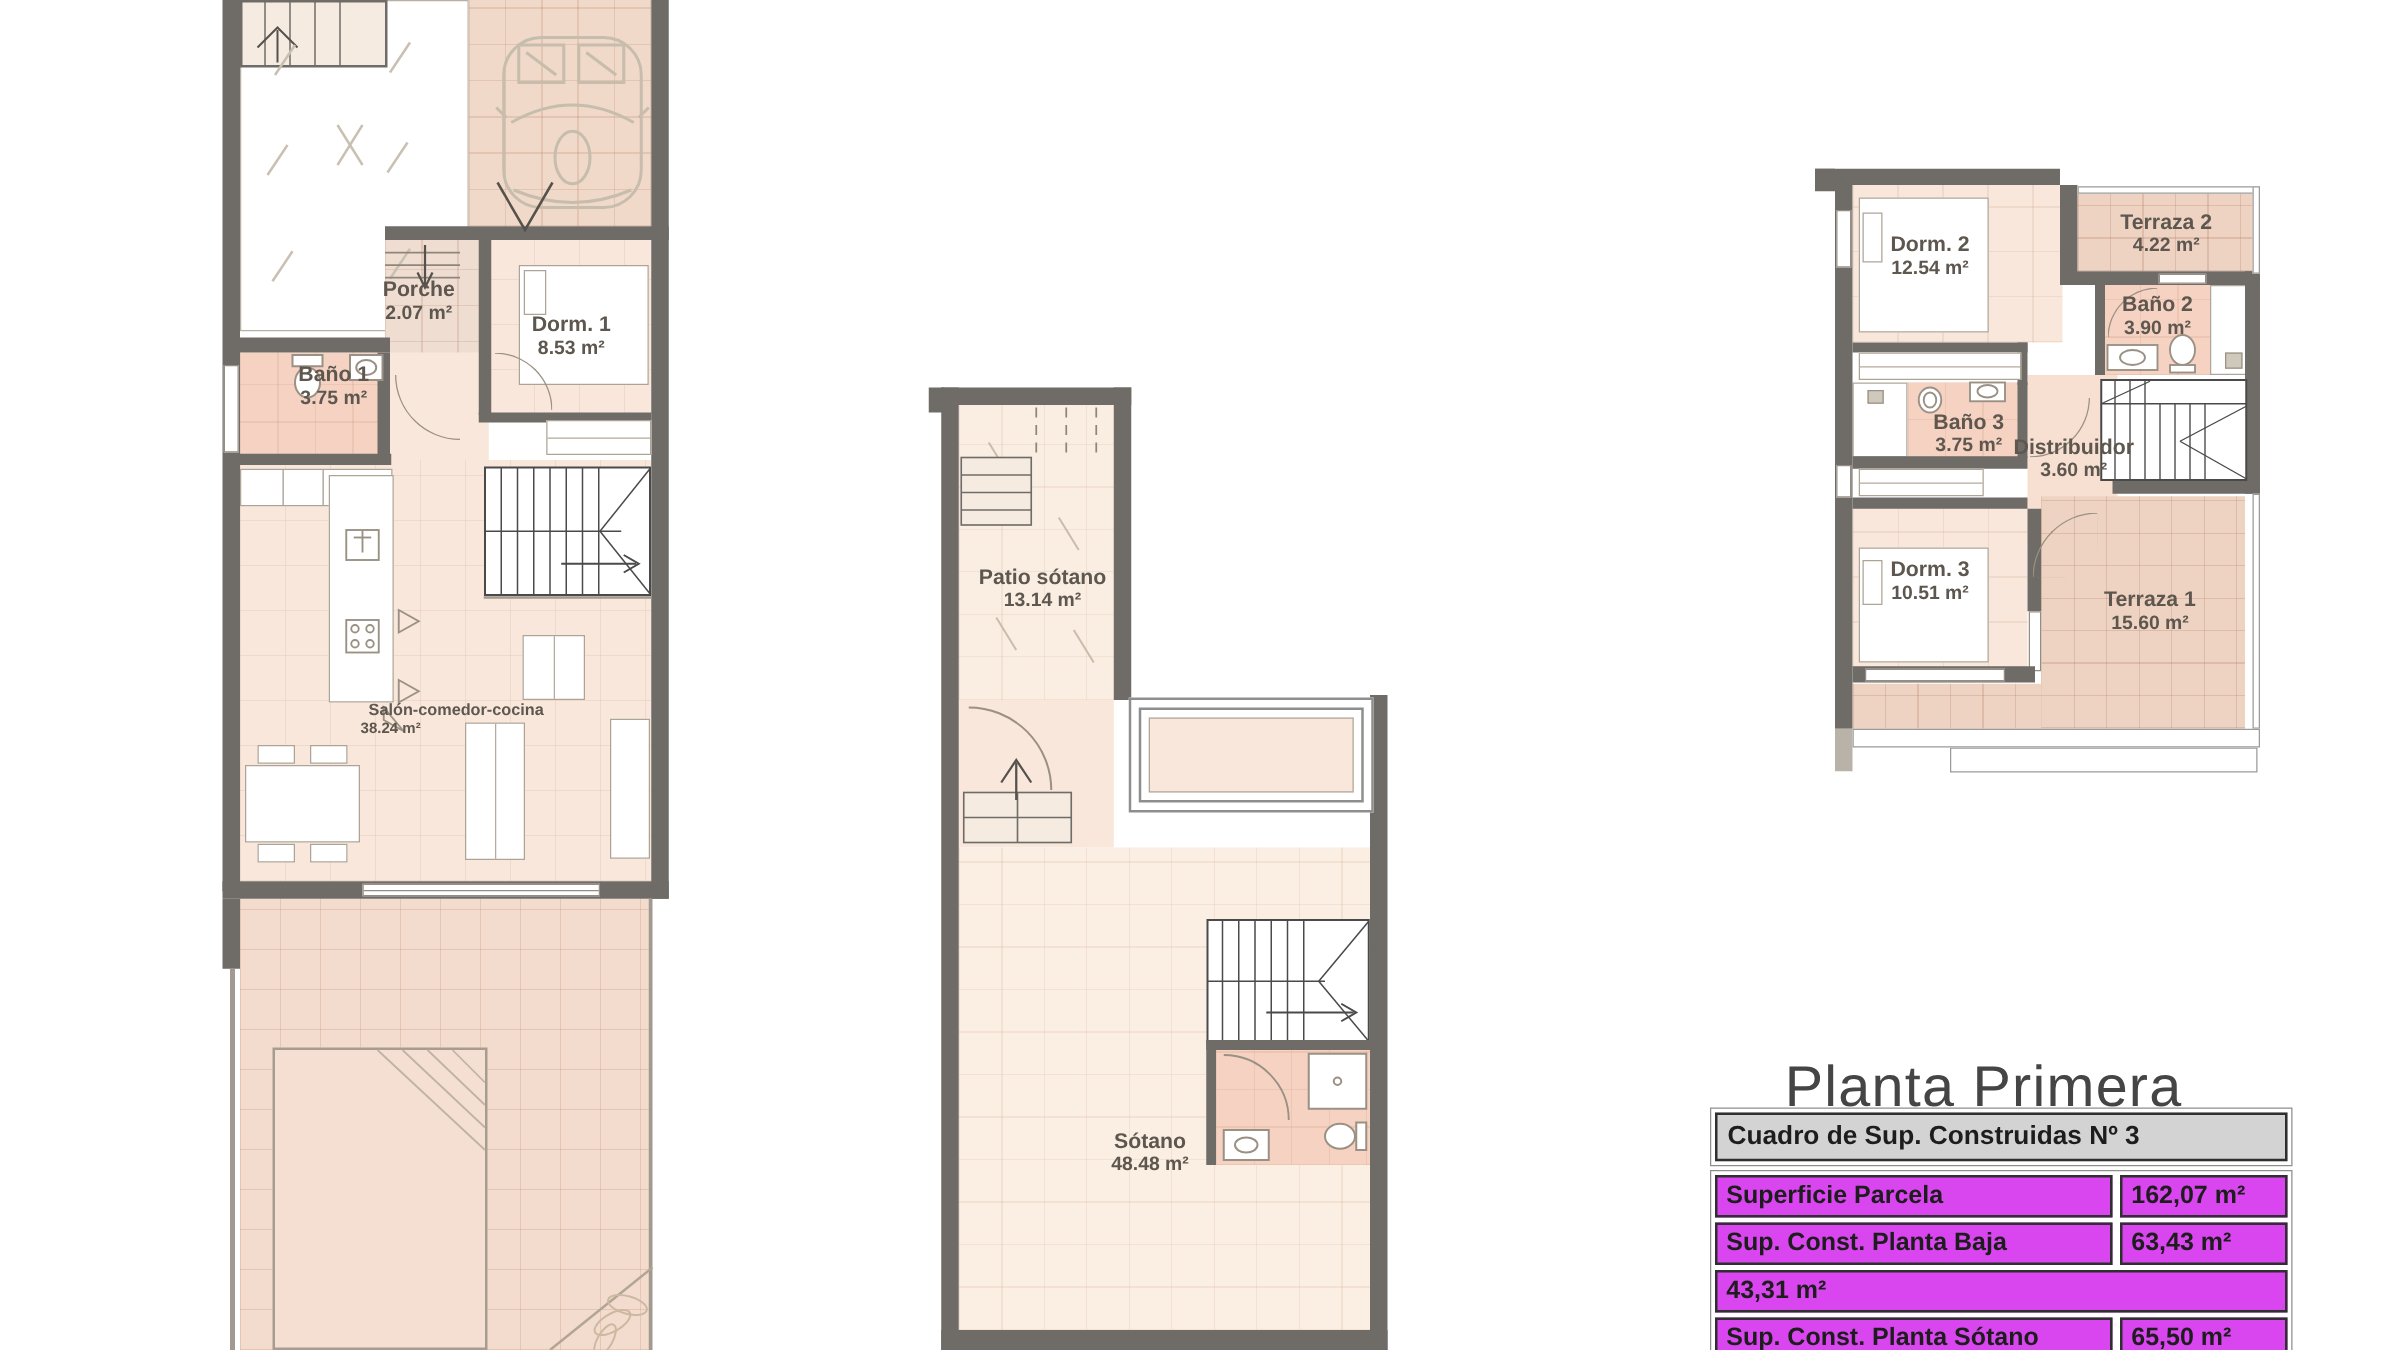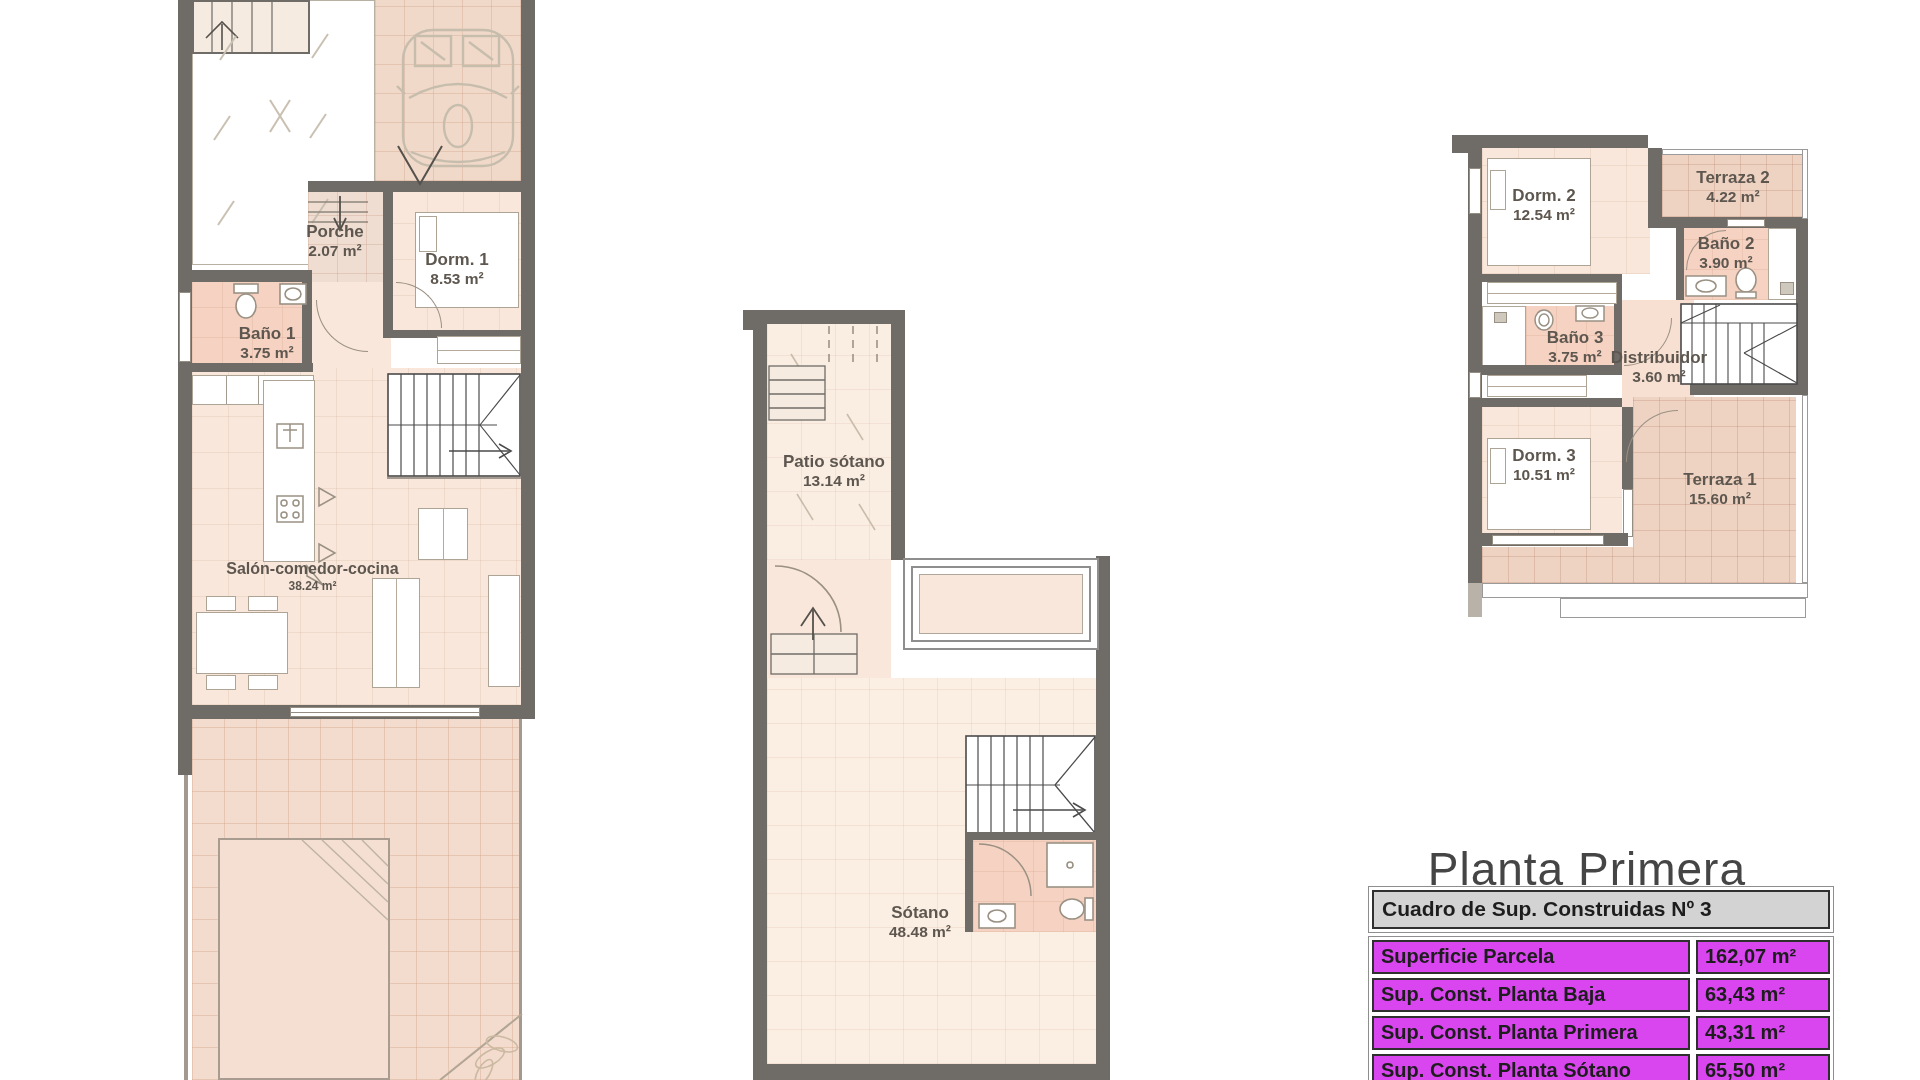--- a/index.html
+++ b/index.html
@@ -31,21 +31,21 @@
                      repeating-linear-gradient(90deg,rgba(180,126,98,.28) 0 1px,transparent 1px 26px);}
   .garden{background-color:#f3dccd;
     background-image:repeating-linear-gradient(0deg,rgba(197,148,120,.30) 0 1px,transparent 1px 32px),
                      repeating-linear-gradient(90deg,rgba(197,148,120,.30) 0 1px,transparent 1px 32px);}
   .patio{background-color:#faeee3;
     background-image:repeating-linear-gradient(0deg,rgba(193,146,118,.14) 0 1px,transparent 1px 34px),
                      repeating-linear-gradient(90deg,rgba(193,146,118,.14) 0 1px,transparent 1px 34px);}
   .room-label{position:absolute;text-align:center;color:#5e574f;font-weight:bold;line-height:1.18;z-index:30;}
   .room-label .nm{display:block;font-size:17px;}
   .room-label .ar{display:block;font-size:15.5px;}
-  .room-label.lg .nm{font-size:16px;}
+  .room-label.lg .nm{font-size:13px;text-align:right;}
   .room-label.lg .ar{font-size:12px;}
   .arc{position:absolute;border:1.6px solid #9a9083;box-sizing:border-box;background:transparent;}
   .arc.bl{border-right:none;border-top:none;border-radius:0 0 0 100%;}
   .arc.tl{border-right:none;border-bottom:none;border-radius:100% 0 0 0;}
   .arc.tr{border-left:none;border-bottom:none;border-radius:0 100% 0 0;}
   .arc.br{border-left:none;border-top:none;border-radius:0 0 100% 0;}
   .rail{position:absolute;background:#fff;border:1px solid #9a9a9a;box-sizing:border-box;}
   .plan-title{position:absolute;font-size:46px;color:#454545;letter-spacing:1px;
     text-align:right;border-bottom:3px solid #454545;padding:0 8px 4px;z-index:40;}
   .tbl-outer{position:absolute;border:1px solid #8e8e8e;padding:3px;background:#fff;box-sizing:border-box;z-index:40;}
@@ -225,21 +225,21 @@
     </svg>
 
     <div class="room-label" style="left:283px;top:222px;width:104px;text-align:center;">
       <span class="nm">Porche</span>
       <span class="ar">2.07 m²</span>
     </div>
     <div class="room-label" style="left:405px;top:250px;width:104px;">
       <span class="nm">Dorm. 1</span>
       <span class="ar">8.53 m²</span>
     </div>
-    <div class="room-label" style="left:212px;top:324px;width:110px;">
+    <div class="room-label" style="left:212px;top:290px;width:110px;">
       <span class="nm">Baño 1</span>
       <span class="ar">3.75 m²</span>
     </div>
     <div class="room-label lg" style="left:190px;top:560px;width:245px;">
       <span class="nm">Salón-comedor-cocina</span>
       <span class="ar">38.24 m²</span>
     </div>
   </div>
 
   <div class="abs" style="left:0;top:0;width:1200px;height:1080px;">
@@ -462,21 +462,20 @@
   <div class="tbl-outer" style="left:1368px;top:936px;width:466px;padding-bottom:0;">
     <div class="tbl-row">
       <div class="tbl-cell lab">Superficie Parcela</div>
       <div class="tbl-cell val">162,07 m²</div>
     </div>
     <div class="tbl-row">
       <div class="tbl-cell lab">Sup. Const. Planta Baja</div>
       <div class="tbl-cell val">63,43 m²</div>
     </div>
     <div class="tbl-row">
-      <div class="tbl-cell lab">Sup. Const. Planta Primera</div>
       <div class="tbl-cell val">43,31 m²</div>
     </div>
     <div class="tbl-row">
       <div class="tbl-cell lab">Sup. Const. Planta Sótano</div>
       <div class="tbl-cell val">65,50 m²</div>
     </div>
   </div>
 
 </div>
 

